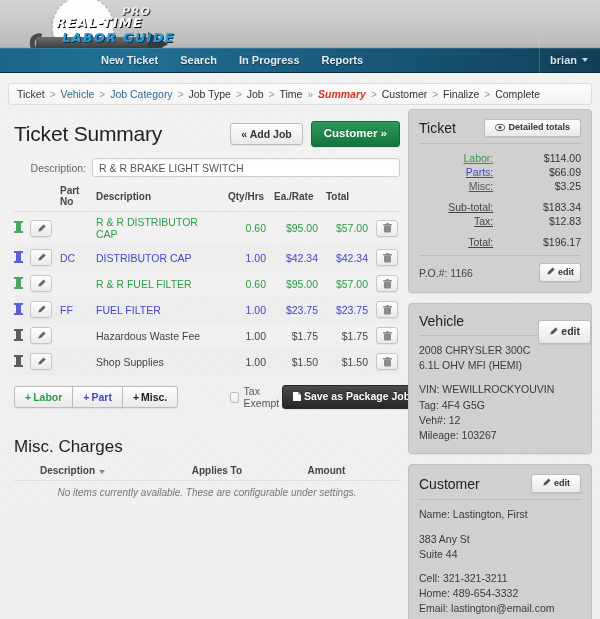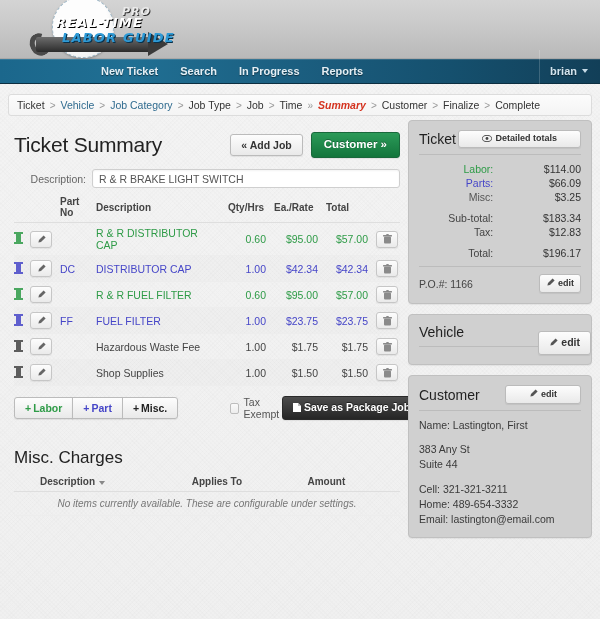--- a/index.html
+++ b/index.html
@@ -11,21 +11,21 @@
   }
   body {
     background-image:
       repeating-linear-gradient(45deg, rgba(0,0,0,0.012) 0 1px, transparent 1px 3px),
       repeating-linear-gradient(-45deg, rgba(0,0,0,0.012) 0 1px, transparent 1px 3px),
       linear-gradient(#f4f4f4, #f0f0f0);
   }
 
   
   #header {
-    position: relative; height: 59px;
+    position: relative; height: 48px;
     background: linear-gradient(#d4d4d4 0%, #c9c9c9 45%, #b9b9b9 100%);
     border-bottom: 1px solid #a8a8a8;
   }
   .logo-wrap {
     position: absolute; left: 30px; top: -4px;
     width: 150px; height: 66px;
   }
   .logo-disc {
     position: absolute; left: 22px; top: 0px;
     width: 62px; height: 62px; border-radius: 50%;
@@ -241,26 +241,26 @@
   .mc-amount { width: 25%; }
 
   
   .panel {
     background: #d0d0d0; border: 1px solid #c0c0c0; border-radius: 4px;
     padding: 9px 10px 10px 10px; margin-bottom: 10px;
     box-shadow: 0 1px 1px rgba(0,0,0,0.06);
   }
   .panel-head { display: flex; align-items: center; }
   .panel-title { font-size: 14px; color: #1f1f1f; font-weight: normal; }
-  .panel-head .btn { margin-left: auto; padding: 3px 23px; font-size: 9px; }
+  .panel-head .btn { margin-left: auto; padding: 3px 10px; font-size: 9px; }
   .panel-hr { border: 0; border-top: 1px solid #bcbcbc; margin: 6px 0 7px 0; }
 
   .totals { width: 100%; border-collapse: collapse; font-size: 10.5px; }
   .totals td { padding: 1px 0; }
-  .totals td.lbl { text-align: right; width: 52%; padding-right: 10px; }
+  .totals td.lbl { text-align: right; width: 52%; padding-right: 10px; text-decoration: underline; }
   .totals td.val { text-align: right; color: #333; }
   .t-labor { color: #2e9b47; }
   .t-parts { color: #4646c8; }
   .t-misc  { color: #555; }
   .t-plain { color: #444; }
   .spacer-row td { height: 7px; padding: 0; }
   .po-row { display: flex; align-items: center; margin-top: 2px; }
   .po-text { font-size: 10.5px; color: #444; }
   .po-row .btn { margin-left: auto; padding: 3px 6px; font-size: 9px; }
 
@@ -587,20 +587,29 @@
           </span><span>edit</span>
         </div>
       </div>
     </div>
 
     <div class="panel veh-rel">
       <div class="panel-head">
         <div class="panel-title">Vehicle</div>
       </div>
       <hr class="panel-hr">
+      <div class="panel-body">
+        <div>2008 CHRYSLER 300C</div>
+        <div>6.1L OHV MFI (HEMI)</div>
+        <div class="blank"></div>
+        <div>VIN: WEWILLROCKYOUVIN</div>
+        <div>Tag: 4F4 G5G</div>
+        <div>Veh#: 12</div>
+        <div>Mileage: 103267</div>
+      </div>
       <div class="btn veh-edit">
         <span class="ico">
           <svg width="9" height="9" viewBox="0 0 9 9">
               <path d="M6.6 0.4l2 2-4.6 4.6-2.6 0.6 0.6-2.6z" fill="#555"></path>
             </svg>
         </span><span>edit</span>
       </div>
     </div>
 
     <div class="panel">

